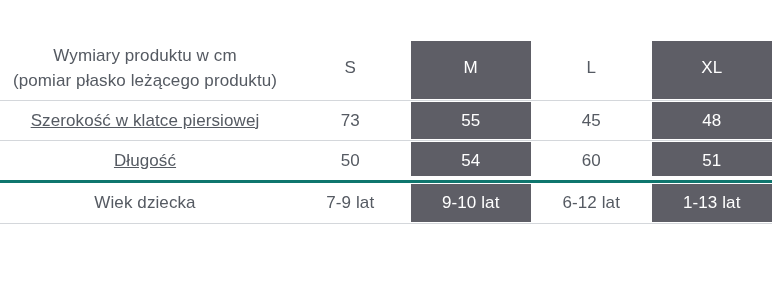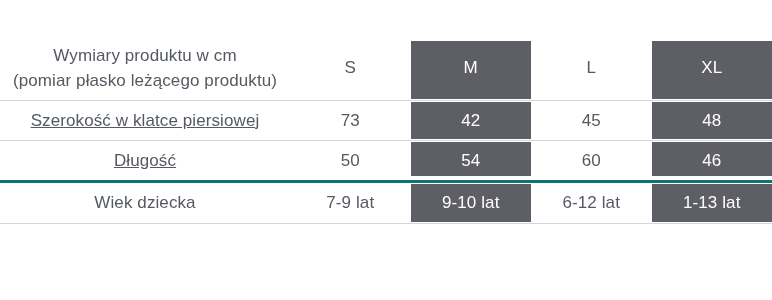--- a/index.html
+++ b/index.html
@@ -150,21 +150,21 @@
         </td>
       </tr>
 
       <tr class="r-data r-chest">
         <td class="label">Szerokość w klatce piersiowej</td>
         <td>
           <span class="txt">73</span>
         </td>
         <td class="hl">
           <span class="fill"></span>
-          <span class="txt">42</span>
+          <span class="txt">55</span>
         </td>
         <td>
           <span class="txt">45</span>
         </td>
         <td class="hl">
           <span class="fill"></span>
           <span class="txt">48</span>
         </td>
       </tr>
 
@@ -175,21 +175,21 @@
         </td>
         <td class="hl">
           <span class="fill"></span>
           <span class="txt">54</span>
         </td>
         <td>
           <span class="txt">60</span>
         </td>
         <td class="hl">
           <span class="fill"></span>
-          <span class="txt">46</span>
+          <span class="txt">51</span>
         </td>
       </tr>
 
       <tr class="r-age r-age1">
         <td class="label">Wiek dziecka</td>
         <td>
           <span class="txt">7-9 lat</span>
         </td>
         <td class="hl">
           <span class="fill"></span>

